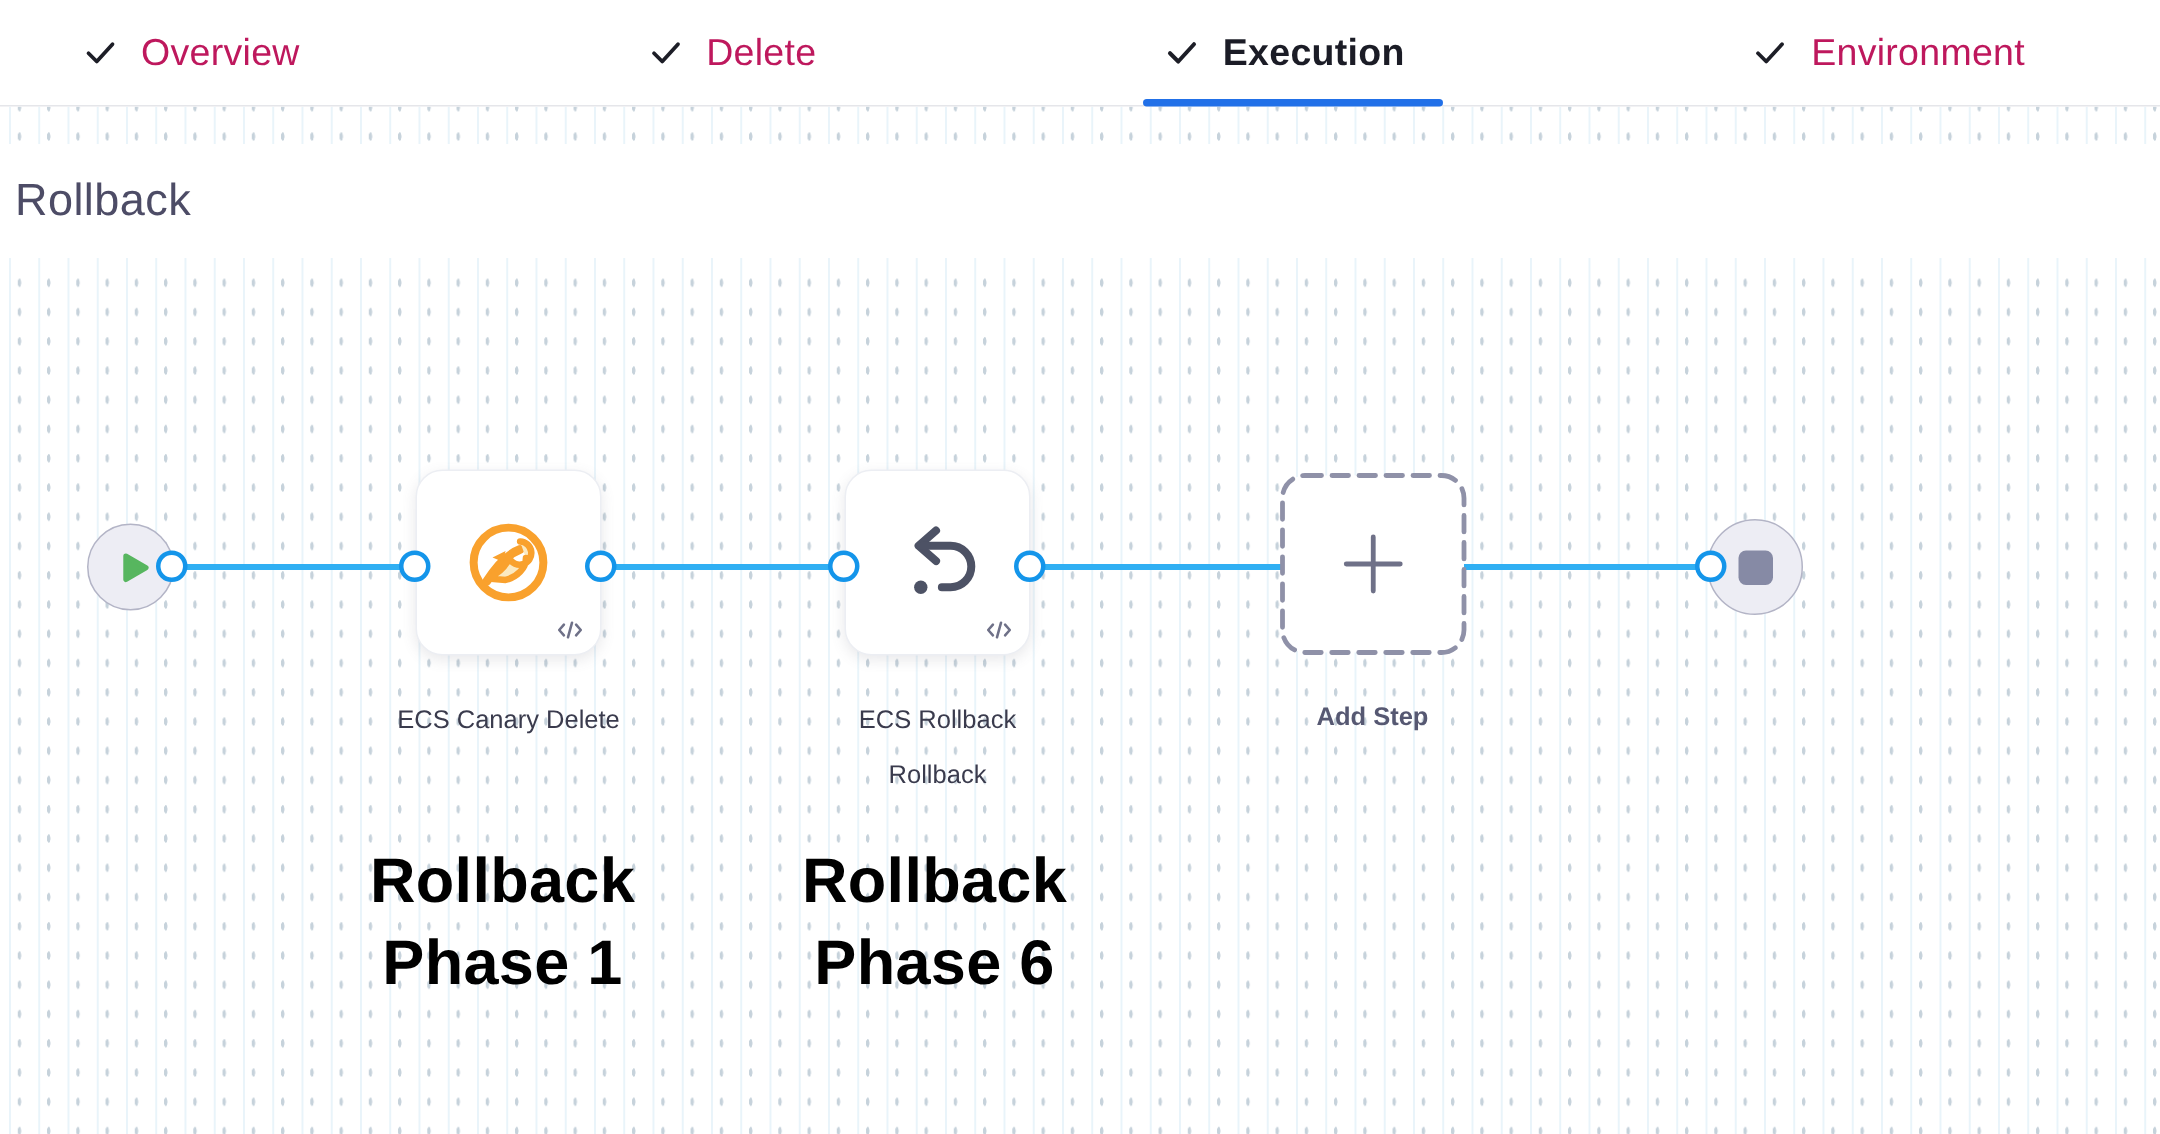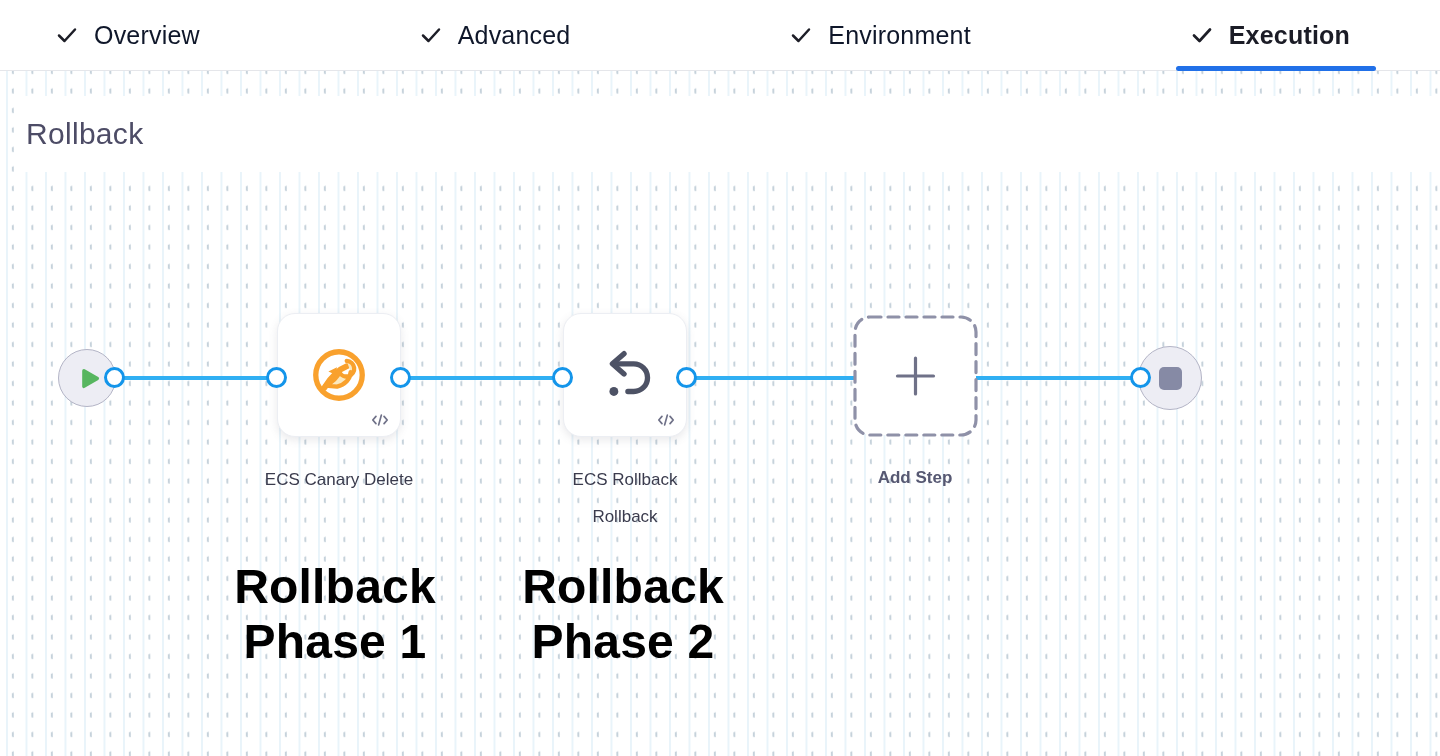--- a/index.html
+++ b/index.html
@@ -15,21 +15,21 @@
     display:flex; align-items:stretch;
     padding:0 90px 0 55px;
     justify-content:space-between;
     z-index:5;
   }
   .tab {
     position:relative; display:flex; align-items:center; gap:15px;
     cursor:pointer;
   }
   .tab .check-icon { width:24px; height:24px; display:block; }
-  .tab .tab-label { font-size:25px; color:#0f172a; letter-spacing:.2px; }
+  .tab .tab-label { font-size:25px; color:#be185d; letter-spacing:.2px; }
   .tab.active .tab-label { font-weight:bold; color:#1b1c26; }
   .tab.active::after {
     content:""; position:absolute; left:-14px; right:-26px; bottom:-1px;
     height:5px; border-radius:3px; background:#2170e8;
   }
 
   
   .canvas {
     position:relative; width:1440px; height:685px;
     background-color:#ffffff;
@@ -37,21 +37,21 @@
       radial-gradient(1.3px 3.2px at 7px 10px, #c6d2db 75%, rgba(198,210,219,0) 100%),
       linear-gradient(to right, #e9f4fa 1.5px, rgba(233,244,250,0) 1.5px);
     background-size: 19.5px 19.5px, 19.5px 100%;
     background-position: 6px 10px, 6px 0;
     overflow:hidden;
   }
 
   .heading-band {
     position:absolute; left:0; right:0; top:25px; height:76px;
     background:#fff; z-index:1;
-    display:flex; align-items:center; padding-left:10px;margin-left:16px;
+    display:flex; align-items:center; padding-left:10px;
   }
   .section-title { font-size:30px; color:#4d4c66; font-weight:normal; letter-spacing:.3px; }
 
   
   .flow-line {
     position:absolute; left:115px; top:305px; width:1027px; height:4px;
     background:#30aff3; border-radius:2px; z-index:2;
   }
 
   .ring {
@@ -91,21 +91,21 @@
   .node-label {
     position:absolute; top:390px; text-align:center;
     font-size:17px; line-height:37px; color:#3a3b4d; z-index:3;
   }
   .label-1 { left:257px; width:164px; }
   .label-2 { left:543px; width:164px; }
   .add-label { left:835px; width:160px; top:388px; color:#565872;font-weight:bold; }
 
   .annotation {
     position:absolute; top:488px; width:244px; text-align:center;
-    font-size:48px; line-height:55px; font-weight:bold; color:#000;
+    font-size:42px; line-height:55px; font-weight:bold; color:#000;
     z-index:3; letter-spacing:.2px;
   }
   .annotation-1 { left:213px; }
   .annotation-2 { left:501px; }
 </style>
 </head>
 <body>
 
 <div class="app">
 
@@ -113,33 +113,33 @@
     <div class="tab">
       <svg class="check-icon" viewBox="0 0 24 24" fill="none" stroke="#1d1e27" stroke-width="2.5" stroke-linecap="round" stroke-linejoin="round">
           <path d="M4 12.5 L9.5 18 L20 6.5"></path>
         </svg>
       <span class="tab-label">Overview</span>
     </div>
     <div class="tab">
       <svg class="check-icon" viewBox="0 0 24 24" fill="none" stroke="#1d1e27" stroke-width="2.5" stroke-linecap="round" stroke-linejoin="round">
           <path d="M4 12.5 L9.5 18 L20 6.5"></path>
         </svg>
-      <span class="tab-label">Advanced</span>
+      <span class="tab-label">Delete</span>
+    </div>
+    <div class="tab active">
+      <svg class="check-icon" viewBox="0 0 24 24" fill="none" stroke="#1d1e27" stroke-width="2.7" stroke-linecap="round" stroke-linejoin="round">
+          <path d="M4 12.5 L9.5 18 L20 6.5"></path>
+        </svg>
+      <span class="tab-label">Execution</span>
     </div>
     <div class="tab">
       <svg class="check-icon" viewBox="0 0 24 24" fill="none" stroke="#1d1e27" stroke-width="2.5" stroke-linecap="round" stroke-linejoin="round">
           <path d="M4 12.5 L9.5 18 L20 6.5"></path>
         </svg>
       <span class="tab-label">Environment</span>
-    </div>
-    <div class="tab active">
-      <svg class="check-icon" viewBox="0 0 24 24" fill="none" stroke="#1d1e27" stroke-width="2.7" stroke-linecap="round" stroke-linejoin="round">
-          <path d="M4 12.5 L9.5 18 L20 6.5"></path>
-        </svg>
-      <span class="tab-label">Execution</span>
     </div>
   </nav>
 
   <div class="canvas">
 
     <div class="heading-band">
       <h2 class="section-title">Rollback</h2>
     </div>
 
     <div class="flow-line"></div>
@@ -196,16 +196,16 @@
     <div class="ring" style="left:390px; top:296px;"></div>
     <div class="ring" style="left:552px; top:296px;"></div>
     <div class="ring" style="left:676px; top:296px;"></div>
     <div class="ring" style="left:1130px; top:296px;"></div>
 
     <div class="node-label label-1">ECS Canary Delete</div>
     <div class="node-label label-2">ECS Rollback Rollback</div>
     <div class="node-label add-label">Add Step</div>
 
     <div class="annotation annotation-1">Rollback Phase 1</div>
-    <div class="annotation annotation-2">Rollback Phase 2</div>
+    <div class="annotation annotation-2">Rollback Phase 6</div>
 
   </div>
 </div>
 
 </body></html>

